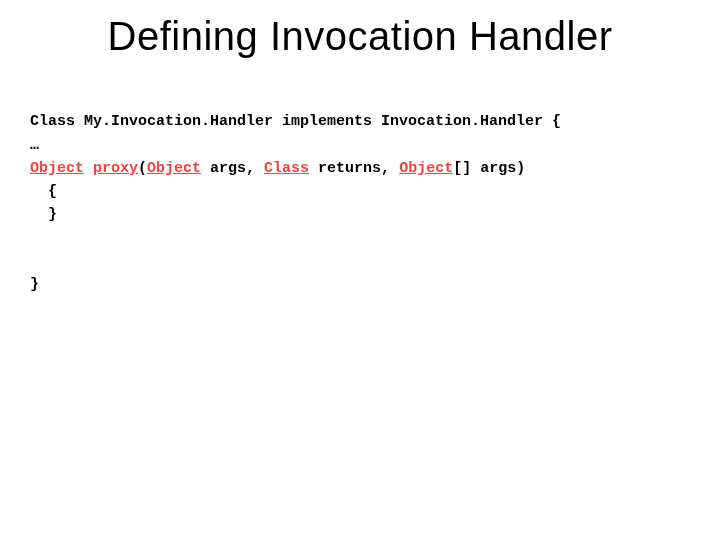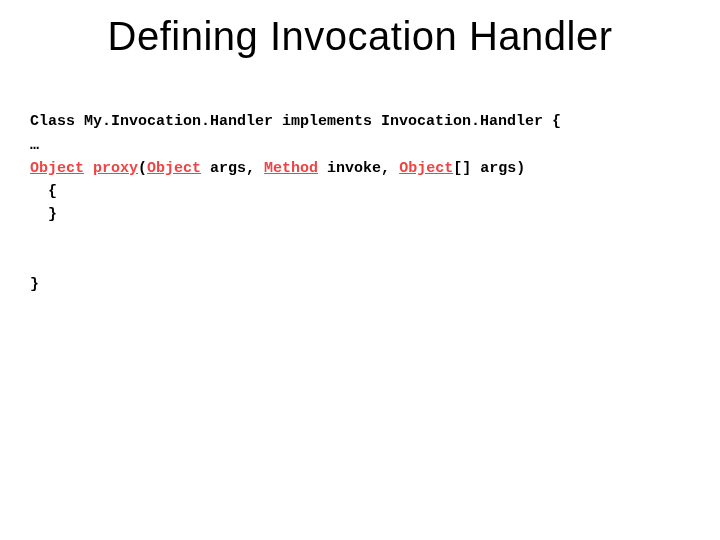--- a/index.html
+++ b/index.html
@@ -44,18 +44,18 @@
 </style>
 </head>
 <body>
 
 <div class="slide">
   <h1 class="title">Defining  Invocation Handler</h1>
 
   <div class="code">
 <span>Class My.Invocation.Handler implements Invocation.Handler {</span>
 <span>…</span>
-<span><span class="link">Object</span><span> </span><span class="link">proxy</span><span>(</span><span class="link">Object</span><span> args, </span><span class="link">Method</span><span> invoke, </span><span class="link">Object</span><span>[] args)</span></span>
+<span><span class="link">Object</span><span> </span><span class="link">proxy</span><span>(</span><span class="link">Object</span><span> args, </span><span class="link">Class</span><span> returns, </span><span class="link">Object</span><span>[] args)</span></span>
 <span class="indent">{</span><span class="indent">}</span>
 <span></span>
 <span>}</span>
   </div>
 </div>
 
 </body></html>

